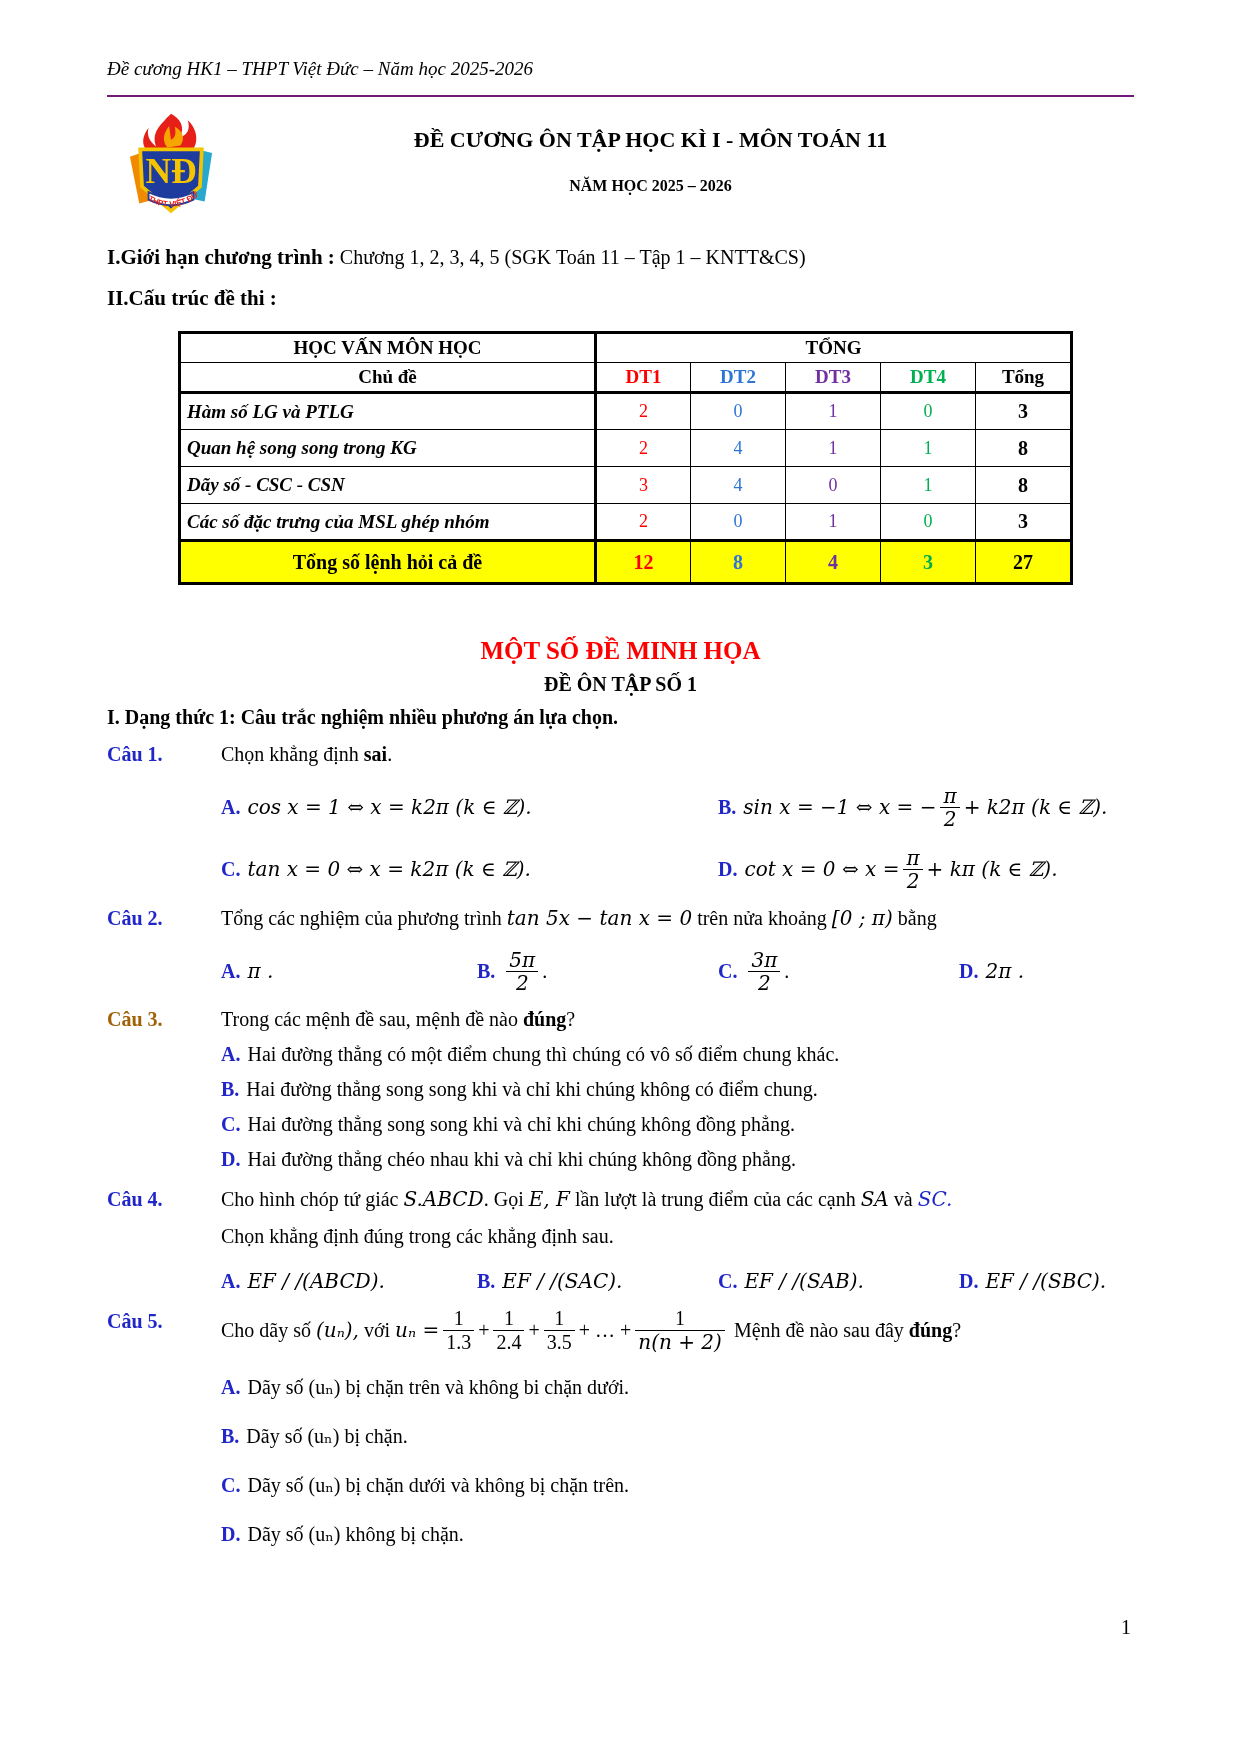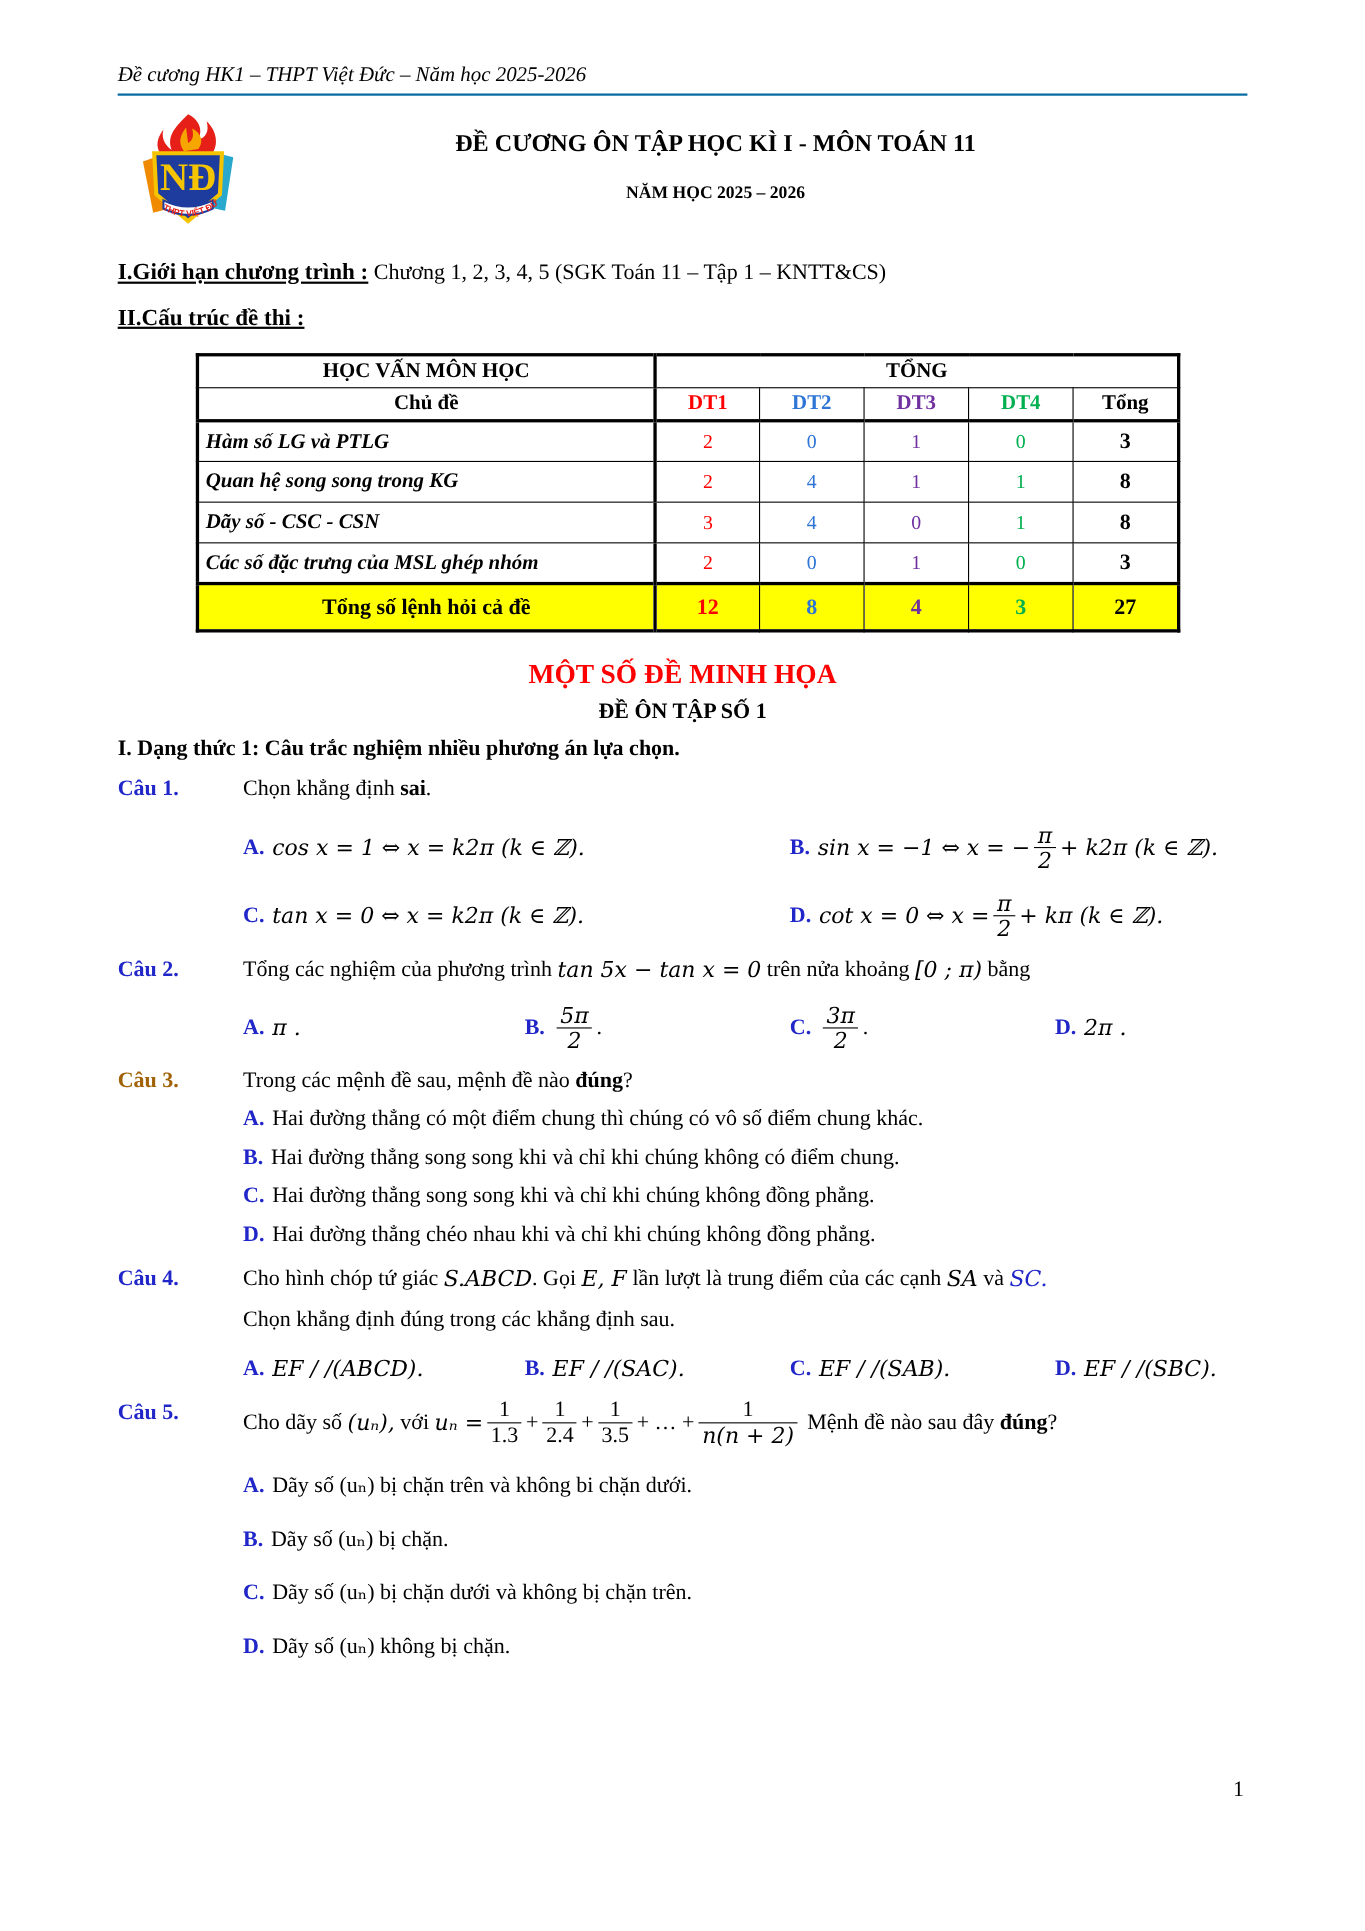--- a/index.html
+++ b/index.html
@@ -4,48 +4,48 @@
 <style>
   html,body{margin:0;padding:0;}
   body{
     width:1241px;height:1755px;position:relative;overflow:hidden;
     background:#ffffff;color:#000;
     font-family:"Liberation Serif","DejaVu Serif",serif;
     box-sizing:border-box;padding:0 107px;
   }
   .doc-header{
     margin-top:58px;font-style:italic;font-size:19px;
-    border-bottom:2px solid #0369a1;padding-bottom:5px;
+    border-bottom:2px solid #701a75;padding-bottom:15px;
   }
   .masthead{position:relative;min-height:122px;margin-top:10px;}
   .logo-wrap{position:absolute;left:8px;top:2px;width:112px;height:116px;}
   .masthead-titles{margin-left:60px;text-align:center;}
   .title-1{font-weight:bold;font-size:22px;padding-top:20px;}
   .title-2{font-weight:bold;font-size:16px;padding-top:24px;}
   .intro-line{font-size:20px;margin-top:16px;}
-  .intro-line b{font-size:21px;text-decoration:underline;}
+  .intro-line b{font-size:21px;}
   
   table.struct{
     border-collapse:collapse;table-layout:fixed;width:892px;
     margin:20px 0 0 71px;border:3px solid #000;
     font-size:19px;
   }
   table.struct td,table.struct th{border:1.5px solid #000;padding:0 6px;overflow:hidden;}
   table.struct th{font-weight:bold;}
   tr.h-row{height:30px;}
   tr.d-row{height:37px;}
   tr.f-row{height:43px;}
   .topic-cell{font-weight:bold;font-style:italic;text-align:left;}
   .num-cell{text-align:center;font-size:18px;}
   .tot-cell{text-align:center;font-weight:bold;font-size:20px;}
   .b-thick-r{border-right:3px solid #000 !important;}
   tbody tr:first-child td{border-top:3px solid #000;}
   tr.f-row td{border-top:3px solid #000;font-weight:bold;font-size:20px;text-align:center;}
   
-  .exam-heading{margin-top:25px;text-align:center;font-weight:bold;font-size:25px;}
+  .exam-heading{margin-top:52px;text-align:center;font-weight:bold;font-size:25px;}
   .exam-subheading{margin-top:8px;text-align:center;font-weight:bold;font-size:20px;}
   .part-title{margin-top:10px;font-weight:bold;font-size:20px;}
   .question{display:flex;margin-top:11px;font-size:20px;line-height:1.45;}
   .q-label{width:114px;flex:0 0 114px;font-weight:bold;}
   .q-body{flex:1;}
   .math{font-style:italic;font-family:"DejaVu Serif",serif;}
   .opt-letter{font-weight:bold;margin-right:7px;}
   .opt{display:flex;align-items:center;flex-wrap:nowrap;}
   .opt-grid{display:grid;margin-top:16px;align-items:center;}
   .opt-grid.two{grid-template-columns:497px auto;}

